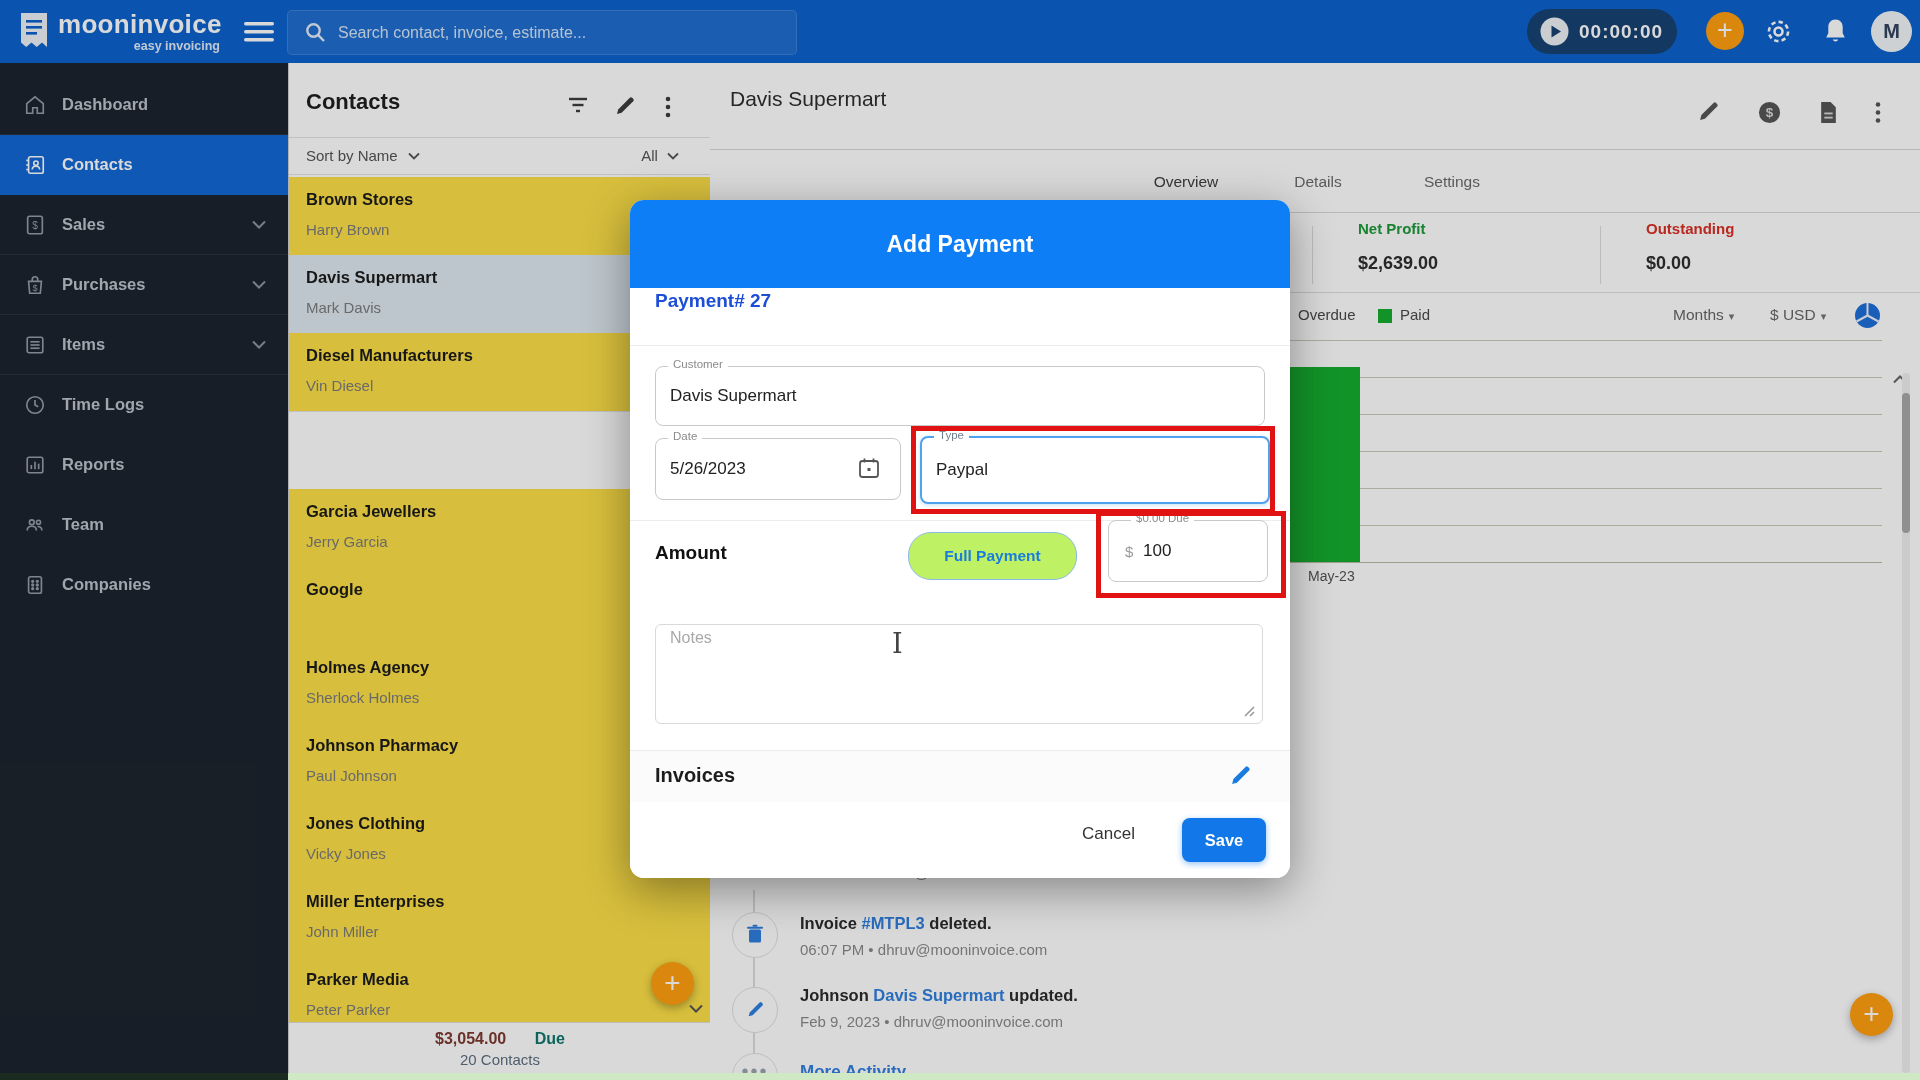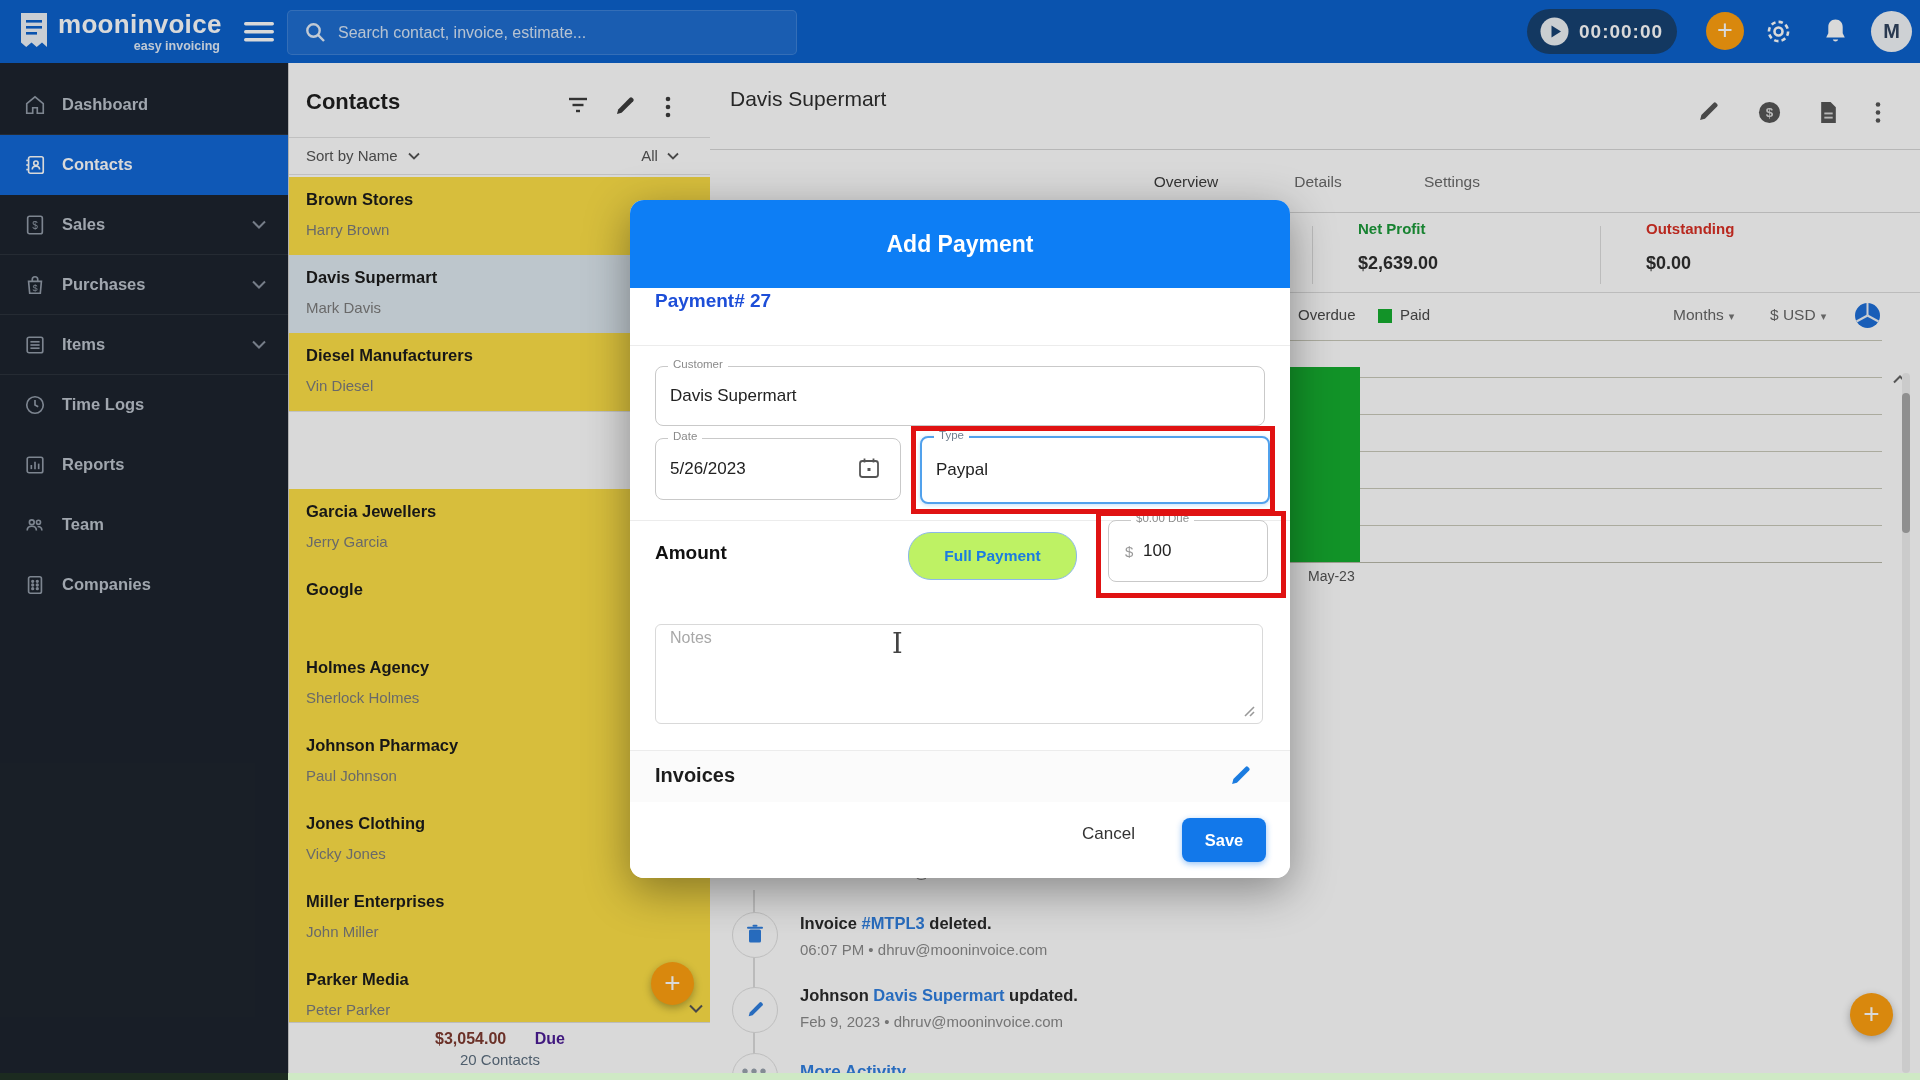--- a/index.html
+++ b/index.html
@@ -41,21 +41,21 @@
   .cp-sortrow{position:absolute;left:0;top:74px;width:422px;height:36px;border-top:1px solid #e2e2e2;border-bottom:1px solid #e2e2e2}
   .cp-sort{position:absolute;left:17px;top:9px;font-size:15px;color:#555}
   .cp-all{position:absolute;right:32px;top:9px;font-size:15px;color:#555}
   .clist{position:absolute;left:0;top:110px;width:422px;height:849px;overflow:hidden}
   .crow{position:absolute;left:0;width:422px;height:78px;border-bottom:1px solid #e4e4e4;background:#fde047;cursor:pointer}
   .crow.sel{background:#dfe9f0}
   .cname{position:absolute;left:17px;top:13px;font-size:16.5px;font-weight:700;color:#1c1c1c}
   .cperson{position:absolute;left:17px;top:44px;font-size:15px;color:#7c7c7c}
   .cp-footer{position:absolute;left:0;top:959px;width:422px;height:58px;background:#fff;border-top:1px solid #ddd;text-align:center}
   .cp-due{margin-top:7px;font-size:16px;font-weight:700;color:#7e3a30}
-  .cp-due .duelbl{color:#4c1d95;margin-left:24px}
+  .cp-due .duelbl{color:#0f766e;margin-left:24px}
   .cp-count{margin-top:3px;font-size:15px;color:#5d6f80}
   .fab{position:absolute;width:43px;height:43px;border-radius:50%;background:#ffa010;color:#fff;font-size:28px;
        line-height:41px;text-align:center;box-shadow:0 3px 8px rgba(0,0,0,.3)}
 
   
   .main{position:absolute;left:710px;top:63px;width:1210px;height:1017px;background:#ffffff;z-index:1}
   .m-title{position:absolute;left:20px;top:24px;font-size:21px;color:#2e2e2e}
   .m-hicon{position:absolute;top:38px;color:#565656}
   .m-hdiv{position:absolute;left:0;top:86px;width:1210px;height:1px;background:#d8d8d8}
   .tab{position:absolute;top:110px;width:110px;text-align:center;font-size:15.5px;color:#6b6b6b;cursor:pointer}

